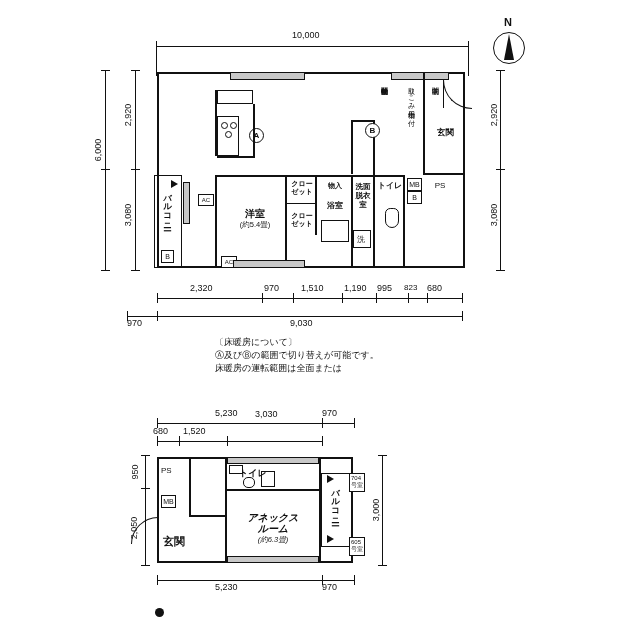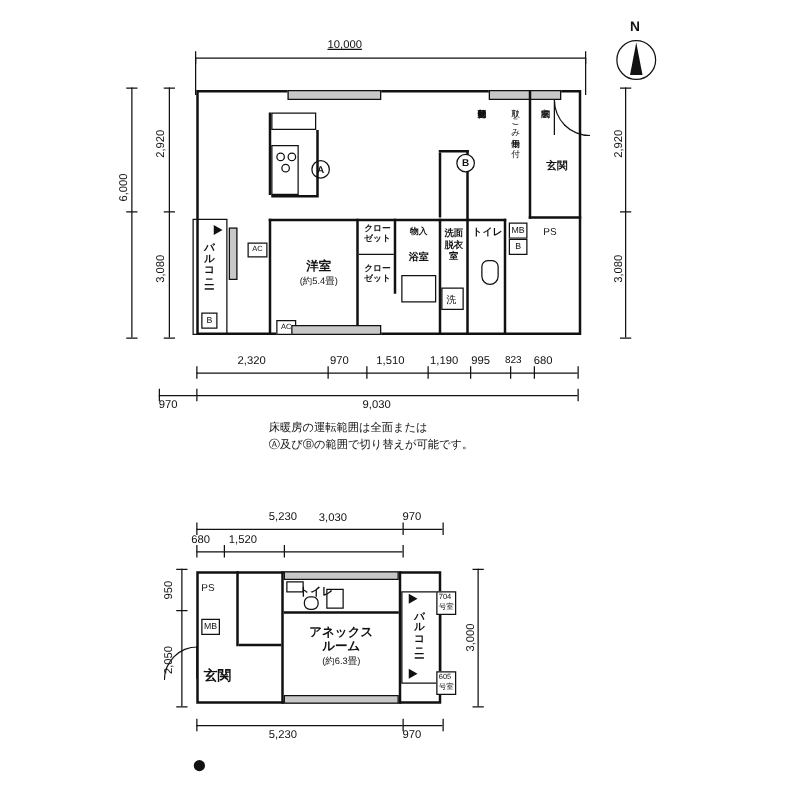--- a/index.html
+++ b/index.html
@@ -52,21 +52,21 @@
 </head>
 <body>
 
 <div class="abs" style="left:483px;top:18px;width:50px;height:50px;">
   <div class="abs" style="left:21px;top:-2px;font-size:11px;font-weight:bold;">N</div>
   <div class="abs compass-circle" style="left:10px;top:14px;width:30px;height:30px;"></div>
   <div class="abs" style="left:21px;top:16px;width:0;height:0;border-left:5px solid transparent;border-right:5px solid transparent;border-bottom:26px solid #111;"></div>
 </div>
 
 <div class="abs" style="left:150px;top:30px;width:325px;height:22px;">
-  <div class="abs dim" style="left:112px;top:0px;text-decoration:underline;">10,000</div>
+  <div class="abs dim" style="left:142px;top:0px;">10,000</div>
   <div class="abs dimline" style="left:6px;top:16px;width:312px;"></div>
   <div class="abs tick" style="left:6px;top:11px;height:10px;"></div>
   <div class="abs tick" style="left:318px;top:11px;height:10px;"></div>
   <div class="abs dimlinev" style="left:6px;top:16px;height:30px;"></div>
   <div class="abs dimlinev" style="left:318px;top:16px;height:30px;"></div>
 </div>
 
 <div class="abs" style="left:95px;top:70px;width:64px;height:200px;">
 
   <div class="abs dimlinev" style="left:10px;top:0px;height:200px;"></div>
@@ -197,22 +197,23 @@
   <div class="abs tick" style="left:2px;top:33px;height:10px;"></div>
   <div class="abs tick" style="left:307px;top:33px;height:10px;"></div>
   <div class="abs dim" style="left:135px;top:40px;">9,030</div>
 
   <div class="abs dimline" style="left:-28px;top:38px;width:30px;"></div>
   <div class="abs tick" style="left:-28px;top:33px;height:10px;"></div>
   <div class="abs dim" style="left:-28px;top:40px;">970</div>
 </div>
 
 <div class="abs" style="left:215px;top:336px;">
+  <div class="note">〔床暖房について〕</div>
+  <div class="note">Ⓐ及びⒷの範囲で切り替えが可能です。</div>
   <div class="note">床暖房の運転範囲は全面または</div>
-  <div class="note">Ⓐ及びⒷの範囲で切り替えが可能です。</div>
 </div>
 
 <div class="abs" style="left:155px;top:405px;width:240px;height:40px;">
 
   <div class="abs dimline" style="left:2px;top:18px;width:165px;"></div>
   <div class="abs tick" style="left:2px;top:13px;height:10px;"></div>
   <div class="abs tick" style="left:167px;top:13px;height:10px;"></div>
   <div class="abs dim" style="left:60px;top:3px;">5,230</div>
   <div class="abs dimline" style="left:167px;top:18px;width:32px;"></div>
   <div class="abs tick" style="left:199px;top:13px;height:10px;"></div>
@@ -262,21 +263,21 @@
 
   <div class="abs room tiny" style="left:6px;top:12px;font-size:8px;font-weight:normal;">PS</div>
 
   <div class="abs sqlabel" style="left:6px;top:40px;width:13px;height:11px;">MB</div>
 
   <div class="abs room tiny" style="left:84px;top:14px;font-size:9px;">トイレ</div>
   <div class="abs outline" style="left:74px;top:10px;width:14px;height:9px;"></div>
   <div class="abs" style="left:88px;top:22px;width:10px;height:9px;border:1px solid #111;border-radius:5px;"></div>
   <div class="abs outline" style="left:106px;top:16px;width:14px;height:16px;"></div>
 
-  <div class="abs room" style="left:86px;top:46px;width:64px;">
+  <div class="abs room" style="left:86px;top:57px;width:64px;font-style:italic;">
     <div style="white-space:pre-line;">アネックス
 ルーム</div>
     <div class="sz">(約6.3畳)</div>
   </div>
 
   <div class="abs room small" style="left:8px;top:82px;font-size:11px;">玄関</div>
 
   <div class="abs outline" style="left:166px;top:18px;width:32px;height:74px;"></div>
   <div class="abs vtext2" style="left:176px;top:28px;">バルコニー</div>
   <div class="abs arrow-rt" style="left:172px;top:20px;"></div>

